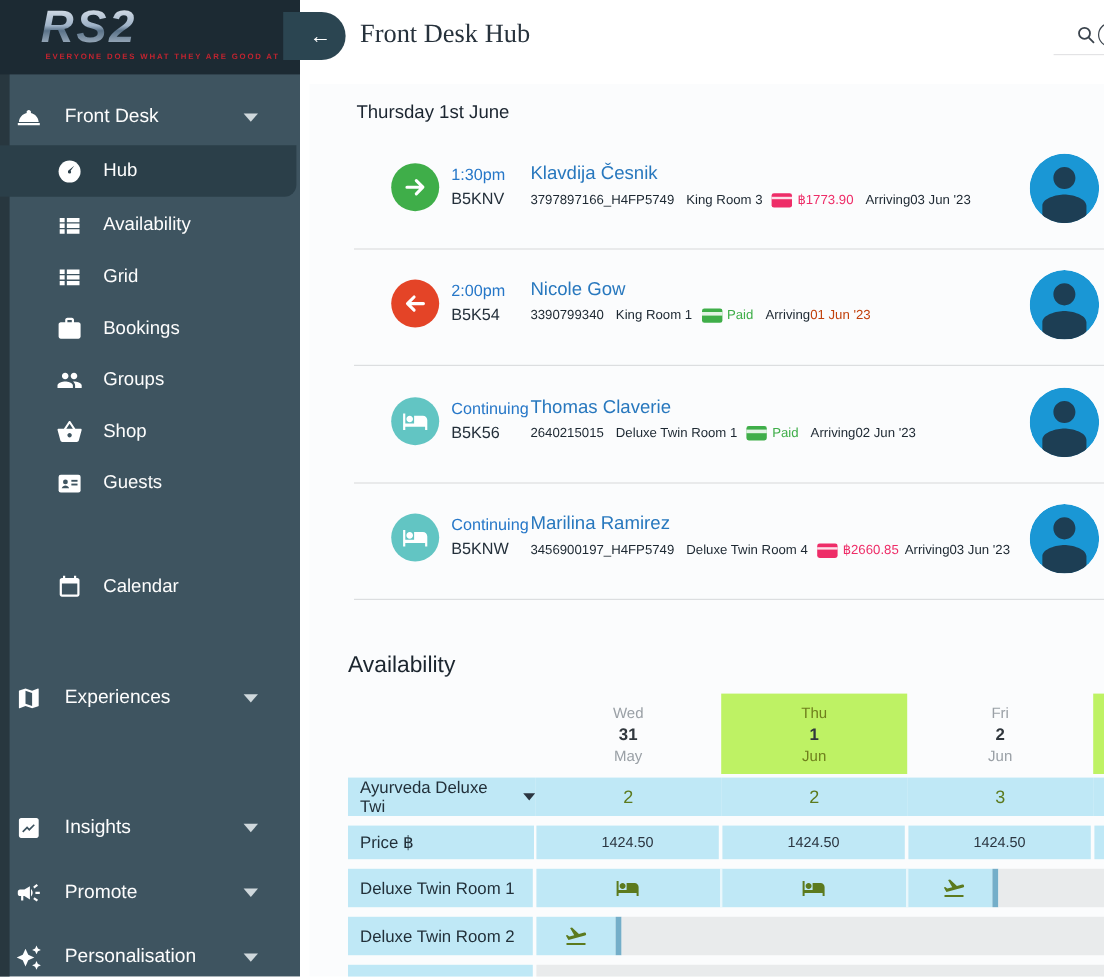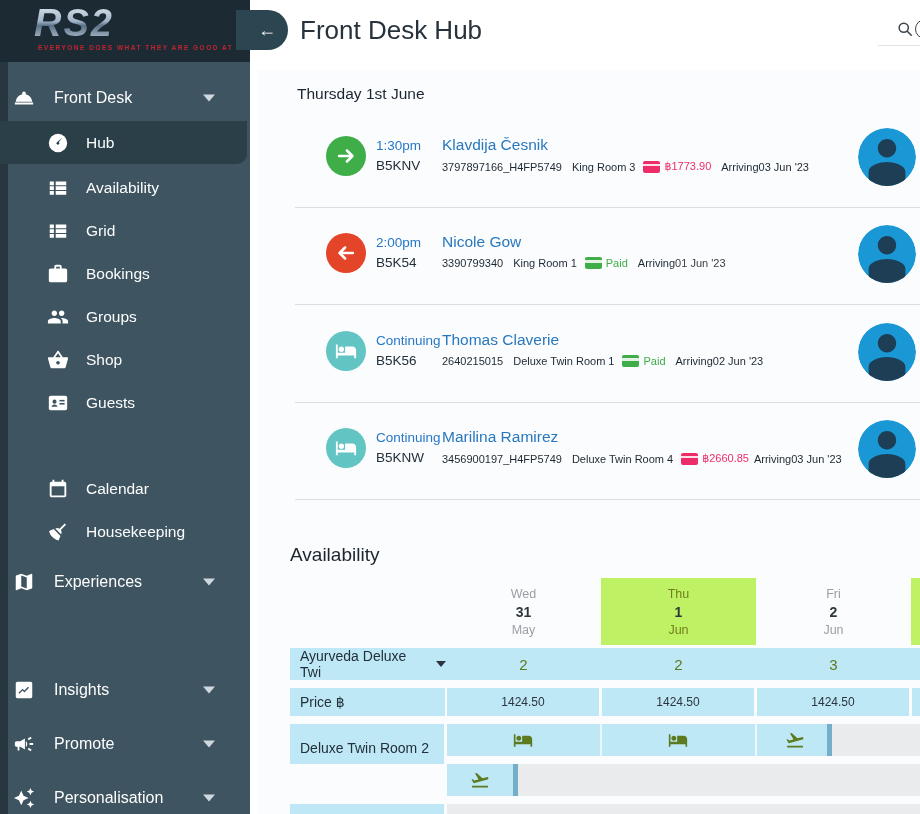--- a/index.html
+++ b/index.html
@@ -25,21 +25,21 @@
   .chev{position:absolute;right:32px;top:50%;transform:translateY(-50%);width:0;height:0;
     border-left:6px solid transparent;border-right:6px solid transparent;border-top:7px solid #cfd8dc;}
   .active-row{background:#2b3f49;border-radius:0 0 10px 0;}
   .ic svg{width:22px;height:22px;display:block;}
 
   
   #header{position:absolute;left:250px;top:0;width:670px;height:62px;background:#ffffff;}
   #back-pill{position:absolute;left:236px;top:10px;width:52px;height:40px;background:#2b4551;border-radius:0 20px 20px 0;
     display:flex;align-items:center;justify-content:flex-end;cursor:pointer;z-index:5;}
   #back-pill span{color:#fff;font-size:18px;margin-right:12px;}
-  #page-title{position:absolute;left:300px;top:15px;font-size:26px;color:#27323c;font-weight:500;}
+  #page-title{position:absolute;left:300px;top:15px;font-size:22px;color:#27323c;font-weight:500;font-family:Liberation Serif, serif;}
   #search-ic{position:absolute;left:895px;top:19px;width:20px;height:20px;cursor:pointer;}
   #partial-ic{position:absolute;left:915px;top:19px;width:18px;height:18px;border:1.6px solid #3a434c;border-radius:50%;}
   #search-underline{position:absolute;left:878px;top:45px;width:42px;height:1px;background:#e3e3e5;}
 
   
   #panel{position:absolute;left:258px;top:70px;width:662px;height:744px;background:#fbfcfd;}
   #today-heading{position:absolute;left:297px;top:85px;font-size:15.5px;color:#1b2530;}
 
   
   .bk-row{position:absolute;left:250px;width:670px;height:96px;}
@@ -55,21 +55,21 @@
   .bk-name{position:absolute;left:192px;top:24px;font-size:15.5px;color:#2878be;cursor:pointer;text-decoration:none;}
   .bk-details{position:absolute;left:192px;top:48px;font-size:11px;color:#1d2832;white-space:nowrap;display:flex;align-items:center;}
   .bk-details .gap{display:inline-block;width:10px;}
   .bk-details .sgap{display:inline-block;width:5px;}
   .card-ic{display:inline-flex;width:17px;height:12px;border-radius:2px;position:relative;margin:0 4px 0 8px;}
   .card-ic::after{content:"";position:absolute;left:0;top:3px;width:100%;height:2.5px;background:#fff;opacity:.85;}
   .card-pink{background:#ee2d68;}
   .card-green{background:#3fae49;}
   .pay-pink{color:#ee2d68;}
   .pay-green{color:#3fae49;}
-  .arr-date-hl{color:#404040;}
+  .arr-date-hl{color:#c2410c;}
   .bk-avatar{position:absolute;left:608px;top:16px;width:58px;height:58px;border-radius:50%;overflow:hidden;cursor:pointer;}
 
   
   #avail-title{position:absolute;left:290px;top:544px;font-size:19px;color:#1c262f;}
   .hd-cell{position:absolute;top:578px;height:67px;text-align:center;padding-top:7px;box-sizing:border-box;}
   .hd-cell .dow{font-size:12.5px;color:#9aa0a6;line-height:18px;}
   .hd-cell .num{font-size:14px;color:#30373d;font-weight:bold;line-height:18px;}
   .hd-cell .mon{font-size:12.5px;color:#9aa0a6;line-height:18px;}
   .hd-today{background:#bef264;}
   .hd-today .dow,.hd-today .mon{color:#6f7f1d;}
@@ -169,28 +169,20 @@
       <span class="lbl">Guests</span>
     </div>
     <div class="menu-row sub-level" style="top:467px">
       <span class="ic">
         <svg viewBox="0 0 24 24" fill="#fff">
             <path d="M19 4h-1V2h-2v2H8V2H6v2H5c-1.1 0-2 .9-2 2v13c0 1.1.9 2 2 2h14c1.1 0 2-.9 2-2V6c0-1.1-.9-2-2-2zm0 15H5V9h14v10z"></path>
           </svg>
       </span>
       <span class="lbl">Calendar</span>
     </div>
-    <div class="menu-row sub-level" style="top:510px">
-      <span class="ic">
-        <svg viewBox="0 0 24 24" fill="#fff">
-            <path d="M19.36 2.72l1.42 1.42-5.72 5.71c1.07 1.54 1.22 3.39.32 4.59L9.06 8.12c1.2-.9 3.05-.75 4.59.32l5.71-5.72zM5.93 17.57c-2.01-2.01-3.24-4.41-3.58-6.65l4.88-2.09 7.44 7.44-2.09 4.88c-2.24-.34-4.64-1.57-6.65-3.58z"></path>
-          </svg>
-      </span>
-      <span class="lbl">Housekeeping</span>
-    </div>
 
     <div class="menu-row top-level" style="top:558px;height:48px">
       <span class="ic">
         <svg viewBox="0 0 24 24" fill="#fff">
             <path d="M20.5 3l-.16.03L15 5.1 9 3 3.36 4.9c-.21.07-.36.25-.36.48V20.5c0 .28.22.5.5.5l.16-.03L9 18.9l6 2.1 5.64-1.9c.21-.07.36-.25.36-.48V3.5c0-.28-.22-.5-.5-.5zM15 19l-6-2.11V5l6 2.11V19z"></path>
           </svg>
       </span>
       <span class="lbl">Experiences</span>
       <span class="chev"></span>
     </div>
@@ -402,21 +394,21 @@
     </div>
     <div class="cell-ic" style="left:338px;top:6px">
       <svg viewBox="0 0 24 24" fill="currentColor">
           <path d="M2.5 19h19v2h-19zM22.07 9.64c-.21-.8-1.04-1.28-1.84-1.06L14.92 10l-6.9-6.43-1.93.51 4.14 7.17-4.97 1.33-1.97-1.54-1.45.39 2.59 4.49 16.57-4.43c.81-.23 1.28-1.05 1.07-1.85z"></path>
         </svg>
     </div>
   </div>
   <div class="end-bar" style="left:827px;top:724px;height:32px"></div>
   <div class="abs grayband" style="left:832px;top:724px;width:88px;height:32px"></div>
 
-  <div class="abs cyan av-label" style="left:290px;top:732px;width:154px;height:32px">Deluxe Twin Room 2</div>
+  <div class="abs cyan av-label" style="left:290px;top:764px;width:154px;height:32px">Deluxe Twin Room 2</div>
   <div class="abs cyan" style="left:447px;top:764px;width:66px;height:32px">
     <div class="cell-ic" style="left:23px;top:6px">
       <svg viewBox="0 0 24 24" fill="currentColor">
           <path d="M2.5 19h19v2h-19zM22.07 9.64c-.21-.8-1.04-1.28-1.84-1.06L14.92 10l-6.9-6.43-1.93.51 4.14 7.17-4.97 1.33-1.97-1.54-1.45.39 2.59 4.49 16.57-4.43c.81-.23 1.28-1.05 1.07-1.85z"></path>
         </svg>
     </div>
   </div>
   <div class="end-bar" style="left:513px;top:764px;height:32px"></div>
   <div class="abs grayband" style="left:518px;top:764px;width:402px;height:32px"></div>
 

